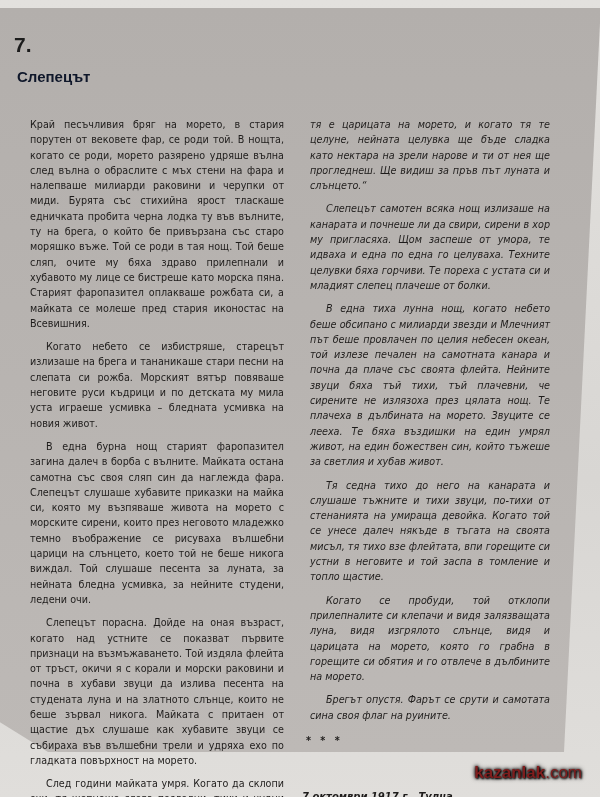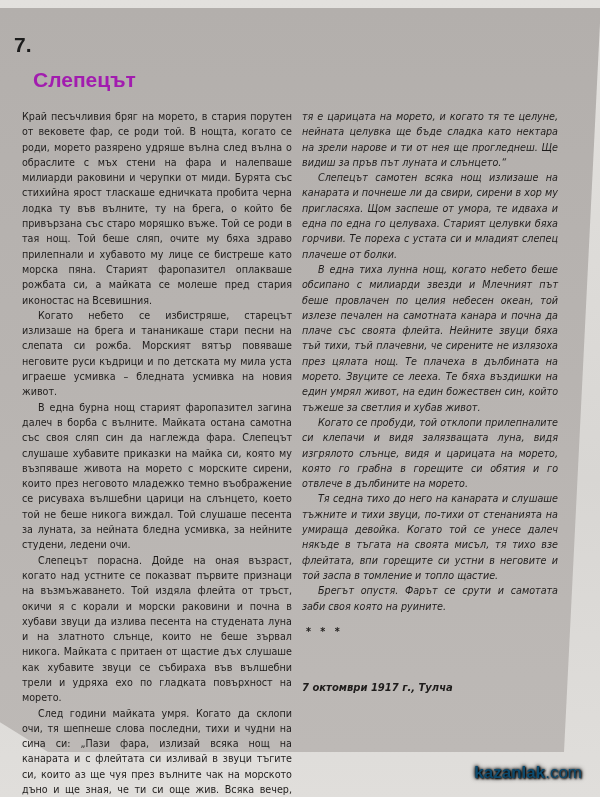--- a/index.html
+++ b/index.html
@@ -18,40 +18,40 @@
     left: 0; top: 8px; width: 600px; height: 744px;
     background: linear-gradient(180deg, #b3afac 0%, #b7b3b0 40%, #bdb9b6 100%);
     clip-path: polygon(0 0, 100% 0, 100% 2%, 94% 100%, 8% 100%, 0 96%);
   }
   .num {
     position: absolute; left: 14px; top: 33px;
     font-family: "Liberation Sans", sans-serif;
     font-weight: bold; font-size: 21px; color: #1c1c1c;
   }
   .title {
-    position: absolute; left: 33px; top: 68px;
+    position: absolute; left: 17px; top: 68px;
     font-family: "Liberation Sans", sans-serif;
-    font-weight: bold; font-size: 21px; color: #a21caf;
+    font-weight: bold; font-size: 15px; color: #0f172a;
   }
   .col {
     position: absolute;
     font-family: "DejaVu Sans", sans-serif;
     font-size: 9.6px; line-height: 15.3px; color: #1e1c1b;
     text-align: justify;
   }
   .col-left { left: 22px; top: 109px; width: 270px; }
   .col-right { left: 302px; top: 109px; width: 256px; font-style: italic; }
-  .col p { margin: 0; text-indent: 16px; }
+  .col p { margin: 8px; text-indent: 16px; }
   .col p.noindent { text-indent: 0; }
   .stars { margin: 10px 0 6px 4px; letter-spacing: 3px; font-weight: bold; }
   .dateline { margin-top: 41px; font-weight: bold; font-size: 10px; }
   .watermark {
     position: absolute; right: 18px; bottom: 14px;
     font-family: "Liberation Sans", sans-serif;
-    font-size: 17px; color: #0c4a6e;
+    font-size: 17px; color: #7f1d1d;
     text-shadow: 0 0 3px #000, 0 0 5px #000, 1px 1px 2px #000;
   }
   .watermark b { font-weight: bold; }
   .watermark span.tld { font-weight: normal; }
 </style>
 </head>
 <body>
 
 <div class="wall"></div>
 
@@ -63,22 +63,22 @@
 <div class="col col-left">
   <p class="noindent">Край песъчливия бряг на морето, в стария порутен от вековете фар, се роди той. В нощта, когато се роди, морето разярено удряше вълна след вълна о обраслите с мъх стени на фара и налепваше милиарди раковини и черупки от миди. Бурята със стихийна ярост тласкаше едничката пробита черна лодка ту във вълните, ту на брега, о който бе привързана със старо моряшко въже. Той се роди в тая нощ. Той беше сляп, очите му бяха здраво прилепнали и хубавото му лице се бистреше като морска пяна. Старият фаропазител оплакваше рожбата си, а майката се молеше пред стария иконостас на Всевишния.</p>
   <p>Когато небето се избистряше, старецът излизаше на брега и тананикаше стари песни на слепата си рожба. Морският вятър повяваше неговите руси къдрици и по детската му мила уста играеше усмивка – бледната усмивка на новия живот.</p>
   <p>В една бурна нощ старият фаропазител загина далеч в борба с вълните. Майката остана самотна със своя сляп син да наглежда фара. Слепецът слушаше хубавите приказки на майка си, която му възпяваше живота на морето с морските сирени, които през неговото младежко темно въображение се рисуваха вълшебни царици на слънцето, което той не беше никога виждал. Той слушаше песента за луната, за нейната бледна усмивка, за нейните студени, ледени очи.</p>
   <p>Слепецът порасна. Дойде на оная възраст, когато над устните се показват първите признаци на възмъжаването. Той издяла флейта от тръст, окичи я с корали и морски раковини и почна в хубави звуци да излива песента на студената луна и на златното слънце, които не беше зървал никога. Майката с притаен от щастие дъх слушаше как хубавите звуци се събираха във вълшебни трели и удряха ехо по гладката повърхност на морето.</p>
   <p>След години майката умря. Когато да склопи очи, тя шепнеше слова последни, тихи и чудни на сина си: „Пази фара, излизай всяка нощ на канарата и с флейтата си изливай в звуци тъгите си, които аз ще чуя през вълните чак на морското дъно и ще зная, че ти си още жив. Всяка вечер, когато от умора заспиш, ще идват сирени и ще те целуват по коралловите устни. Техните целувки ще бъдат горчиви и ти ги ненавиждай. Недей се отдава, защото те са щерки на тритоните. Но ще дойде една,</p>
 </div>
 
 <div class="col col-right">
   <p class="noindent">тя е царицата на морето, и когато тя те целуне, нейната целувка ще бъде сладка като нектара на зрели нарове и ти от нея ще прогледнеш. Ще видиш за пръв път луната и слънцето.“</p>
-  <p>Слепецът самотен всяка нощ излизаше на канарата и почнеше ли да свири, сирени в хор му пригласяха. Щом заспеше от умора, те идваха и една по една го целуваха. Старият целувки бяха горчиви. Те пореха с устата си и младият слепец плачеше от болки.</p>
+  <p>Слепецът самотен всяка нощ излизаше на канарата и почнеше ли да свири, сирени в хор му пригласяха. Щом заспеше от умора, те идваха и една по една го целуваха. Техните целувки бяха горчиви. Те пореха с устата си и младият слепец плачеше от болки.</p>
   <p>В една тиха лунна нощ, когато небето беше обсипано с милиарди звезди и Млечният път беше провлачен по целия небесен океан, той излезе печален на самотната канара и почна да плаче със своята флейта. Нейните звуци бяха тъй тихи, тъй плачевни, че сирените не излязоха през цялата нощ. Те плачеха в дълбината на морето. Звуците се лееха. Те бяха въздишки на един умрял живот, на един божествен син, който тъжеше за светлия и хубав живот.</p>
+  <p>Тя седна тихо до него на канарата и слушаше тъжните и тихи звуци, по-тихи от стенанията на умираща девойка. Когато той се унесе далеч някъде в тъгата на своята мисъл, тя тихо взе флейтата, впи горещите си устни в неговите и той заспа в томление и топло щастие.</p>
   <p>Когато се пробуди, той отклопи прилепналите си клепачи и видя залязващата луна, видя изгрялото слънце, видя и царицата на морето, която го грабна в горещите си обятия и го отвлече в дълбините на морето.</p>
-  <p>Тя седна тихо до него на канарата и слушаше тъжните и тихи звуци, по-тихи от стенанията на умираща девойка. Когато той се унесе далеч някъде в тъгата на своята мисъл, тя тихо взе флейтата, впи горещите си устни в неговите и той заспа в томление и топло щастие.</p>
-  <p>Брегът опустя. Фарът се срути и самотата заби своя която на руините.</p>
+  <p>Брегът опустя. Фарът се срути и самотата сина своя флаг на руините.</p>
   <div class="stars">* * *</div>
   <div class="dateline">7 октомври 1917 г., Тулча</div>
 </div>
 
 <div class="watermark"><b>kazanlak</b><span class="tld">.com</span></div>
 
 </body></html>

